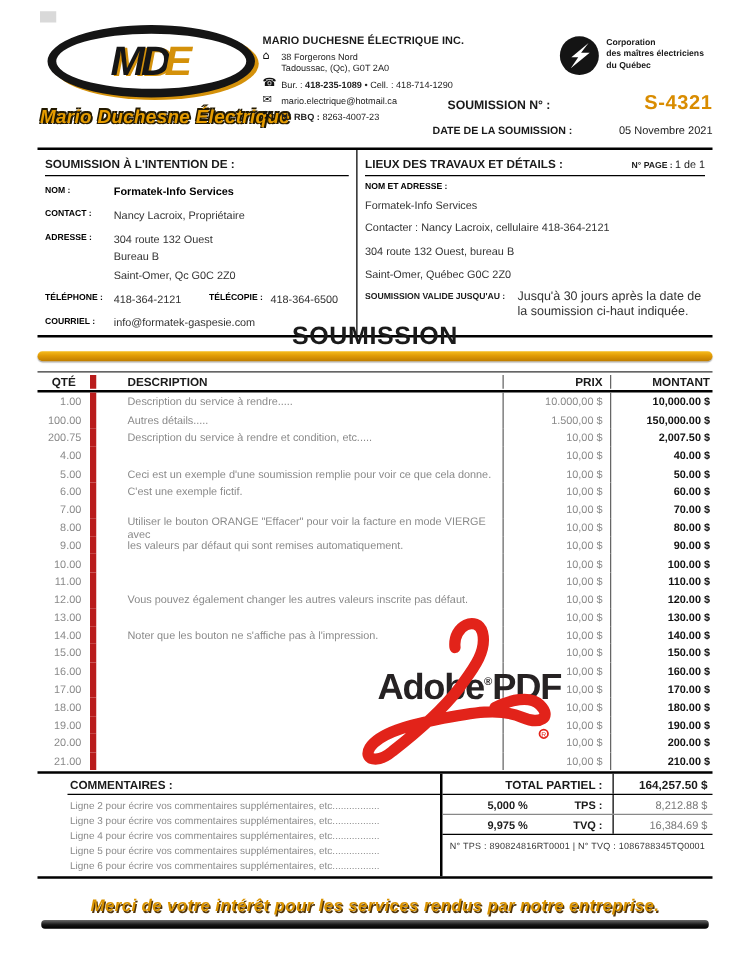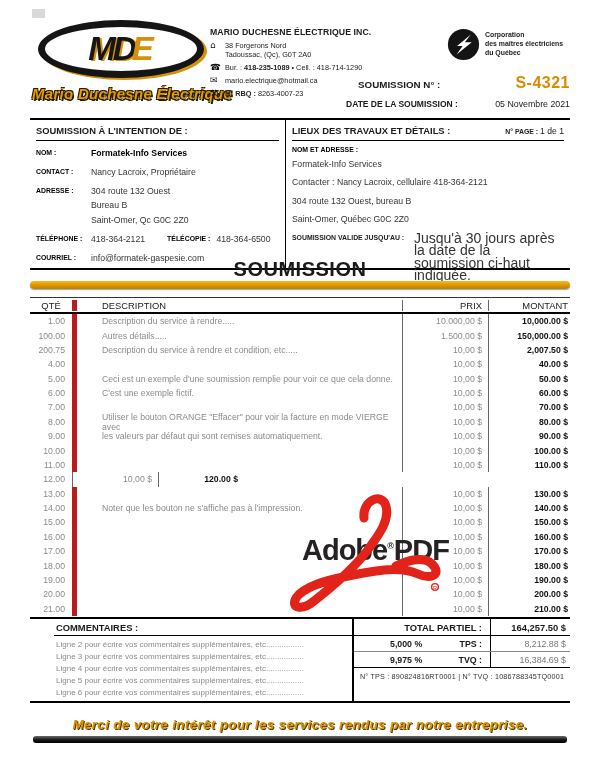--- a/index.html
+++ b/index.html
@@ -55,30 +55,30 @@
   .pg .pgv { font-weight:normal; font-size:8.6px; }
   .frow { display:flex; margin-top:4.6px; font-size:8.7px; color:#333; line-height:14.5px; }
   .frow .flbl { width:55px; flex:0 0 auto; font-size:6.9px; font-weight:bold; color:#000; line-height:14.5px; }
   .frow .fval { white-space:pre-line; }
   .frow .strong { font-weight:bold; color:#000; }
   .frow .flbl2 { font-size:6.9px; font-weight:bold; color:#000; margin-left:22px; margin-right:6px; }
   .ws-line { margin-top:4.2px; font-size:8.7px; color:#333; line-height:14px; }
   .ws-lbl { margin-top:5px; font-size:6.9px; font-weight:bold; color:#000; }
   .valid-row { display:flex; margin-top:6px; }
   .valid-row .flbl { width:122px; flex:0 0 auto; font-size:6.9px; font-weight:bold; line-height:11px; }
-  .valid-row .fval { font-size:14px; color:#333; line-height:12.5px; width:150px; }
+  .valid-row .fval { font-size:10px; color:#333; line-height:12.5px; width:150px; }
   
   .doc-title { position:absolute; top:258px; left:0; width:100%; text-align:center;
     font-size:20px; font-weight:bold; letter-spacing:.5px; }
   .gold-bar { position:absolute; left:30px; top:281px; width:540px; height:8px; border-radius:4px;
     background:linear-gradient(#f6bc1d 0%, #e09a05 45%, #bf7d00 100%); box-shadow:0 1px 1px rgba(0,0,0,.35); }
   
   .items { position:absolute; left:30px; top:297px; width:540px; }
   .thead { display:flex; border-top:1.5px solid #333; border-bottom:2px solid #000;
-    font-size:9.4px; font-weight:normal; align-items:center; height:17px; }
+    font-size:9.4px; font-weight:bold; align-items:center; height:17px; }
   .c-qty  { width:42px; text-align:right; padding-right:7px; }
   .thead .c-qty { text-align:center; padding-right:0; }
   .c-desc { flex:1; padding-left:25px; border-left:5px solid #b91c1c; }
   .c-prix { width:86px; text-align:right; padding-right:6px; border-left:1px solid #666; }
   .c-mont { width:82px; text-align:right; padding-right:2px; border-left:1px solid #666; }
   .trow { display:flex; height:14.38px; align-items:center; font-size:8.7px; }
   .trow .c-desc, .trow .c-prix, .trow .c-mont { height:100%; display:flex; align-items:center; }
   .trow .c-prix, .trow .c-mont { justify-content:flex-end; }
   .trow .c-qty, .trow .c-desc, .trow .c-prix { color:#8a8a8a; }
   .trow .c-mont { color:#111; font-weight:bold; }
@@ -298,20 +298,21 @@
           <div class="c-mont">100.00 $</div>
         </div>
         <div class="trow">
           <div class="c-qty">11.00</div>
           <div class="c-desc"></div>
           <div class="c-prix">10,00 $</div>
           <div class="c-mont">110.00 $</div>
         </div>
         <div class="trow">
           <div class="c-qty">12.00</div>
+          <div class="c-desc">Vous pouvez également changer les autres valeurs inscrite pas défaut.</div>
           <div class="c-prix">10,00 $</div>
           <div class="c-mont">120.00 $</div>
         </div>
         <div class="trow">
           <div class="c-qty">13.00</div>
           <div class="c-desc"></div>
           <div class="c-prix">10,00 $</div>
           <div class="c-mont">130.00 $</div>
         </div>
         <div class="trow">

